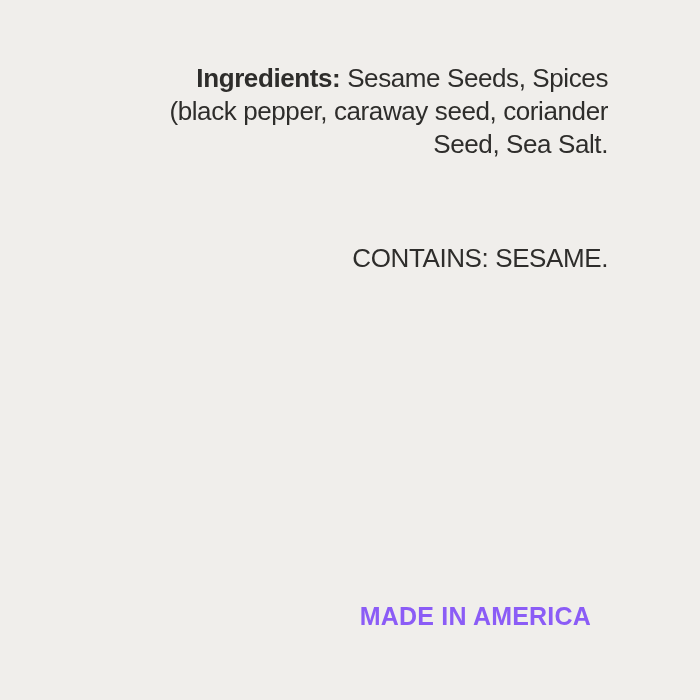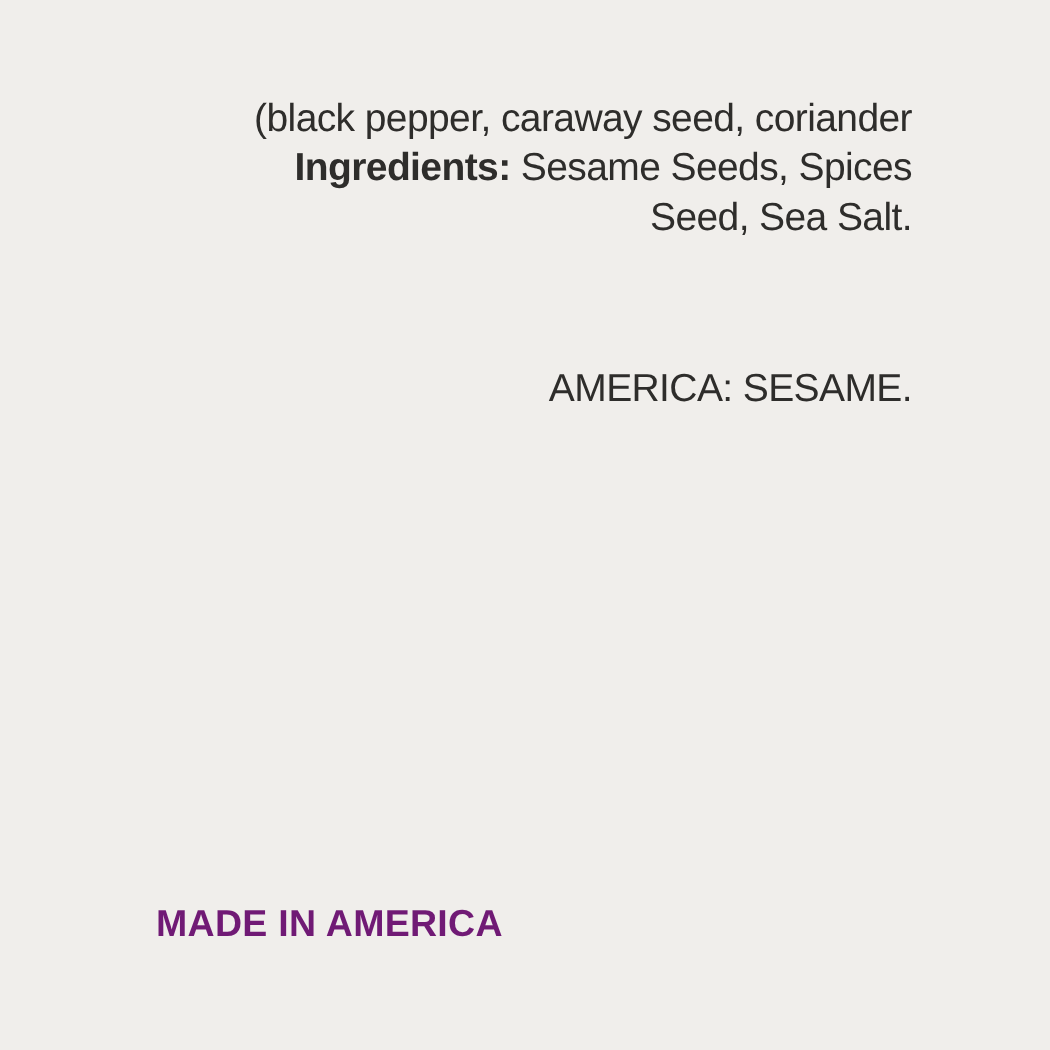--- a/index.html
+++ b/index.html
@@ -45,38 +45,39 @@
     text-align: right;
     color: #2E2D2B;
     font-size: 26px;
     line-height: 33px;
     letter-spacing: -0.4px;
     white-space: nowrap;
   }
   .made-in {
     position: absolute;
     top: 604px;
-    right: 96px;
+    right: 109px;
     width: 500px;
-    color: #701a75;
+    text-align: right;
+    color: #8b5cf6;
     font-weight: bold;
     font-size: 25px;
     line-height: 25px;
     letter-spacing: 0.2px;
     white-space: nowrap;
   }
 </style>
 </head>
 <body>
 
 <div class="label-panel">
 
   <div class="ingredients-block">
+    <span class="line"><strong>Ingredients:</strong><span> Sesame Seeds, Spices</span></span>
     <span class="line">(black pepper, caraway seed, coriander</span>
-    <span class="line"><strong>Ingredients:</strong><span> Sesame Seeds, Spices</span></span>
     <span class="line">Seed, Sea Salt.</span>
   </div>
 
-  <div class="contains-block">AMERICA: SESAME.</div>
+  <div class="contains-block">CONTAINS: SESAME.</div>
 
   <div class="made-in">MADE IN AMERICA</div>
 
 </div>
 
 </body></html>

